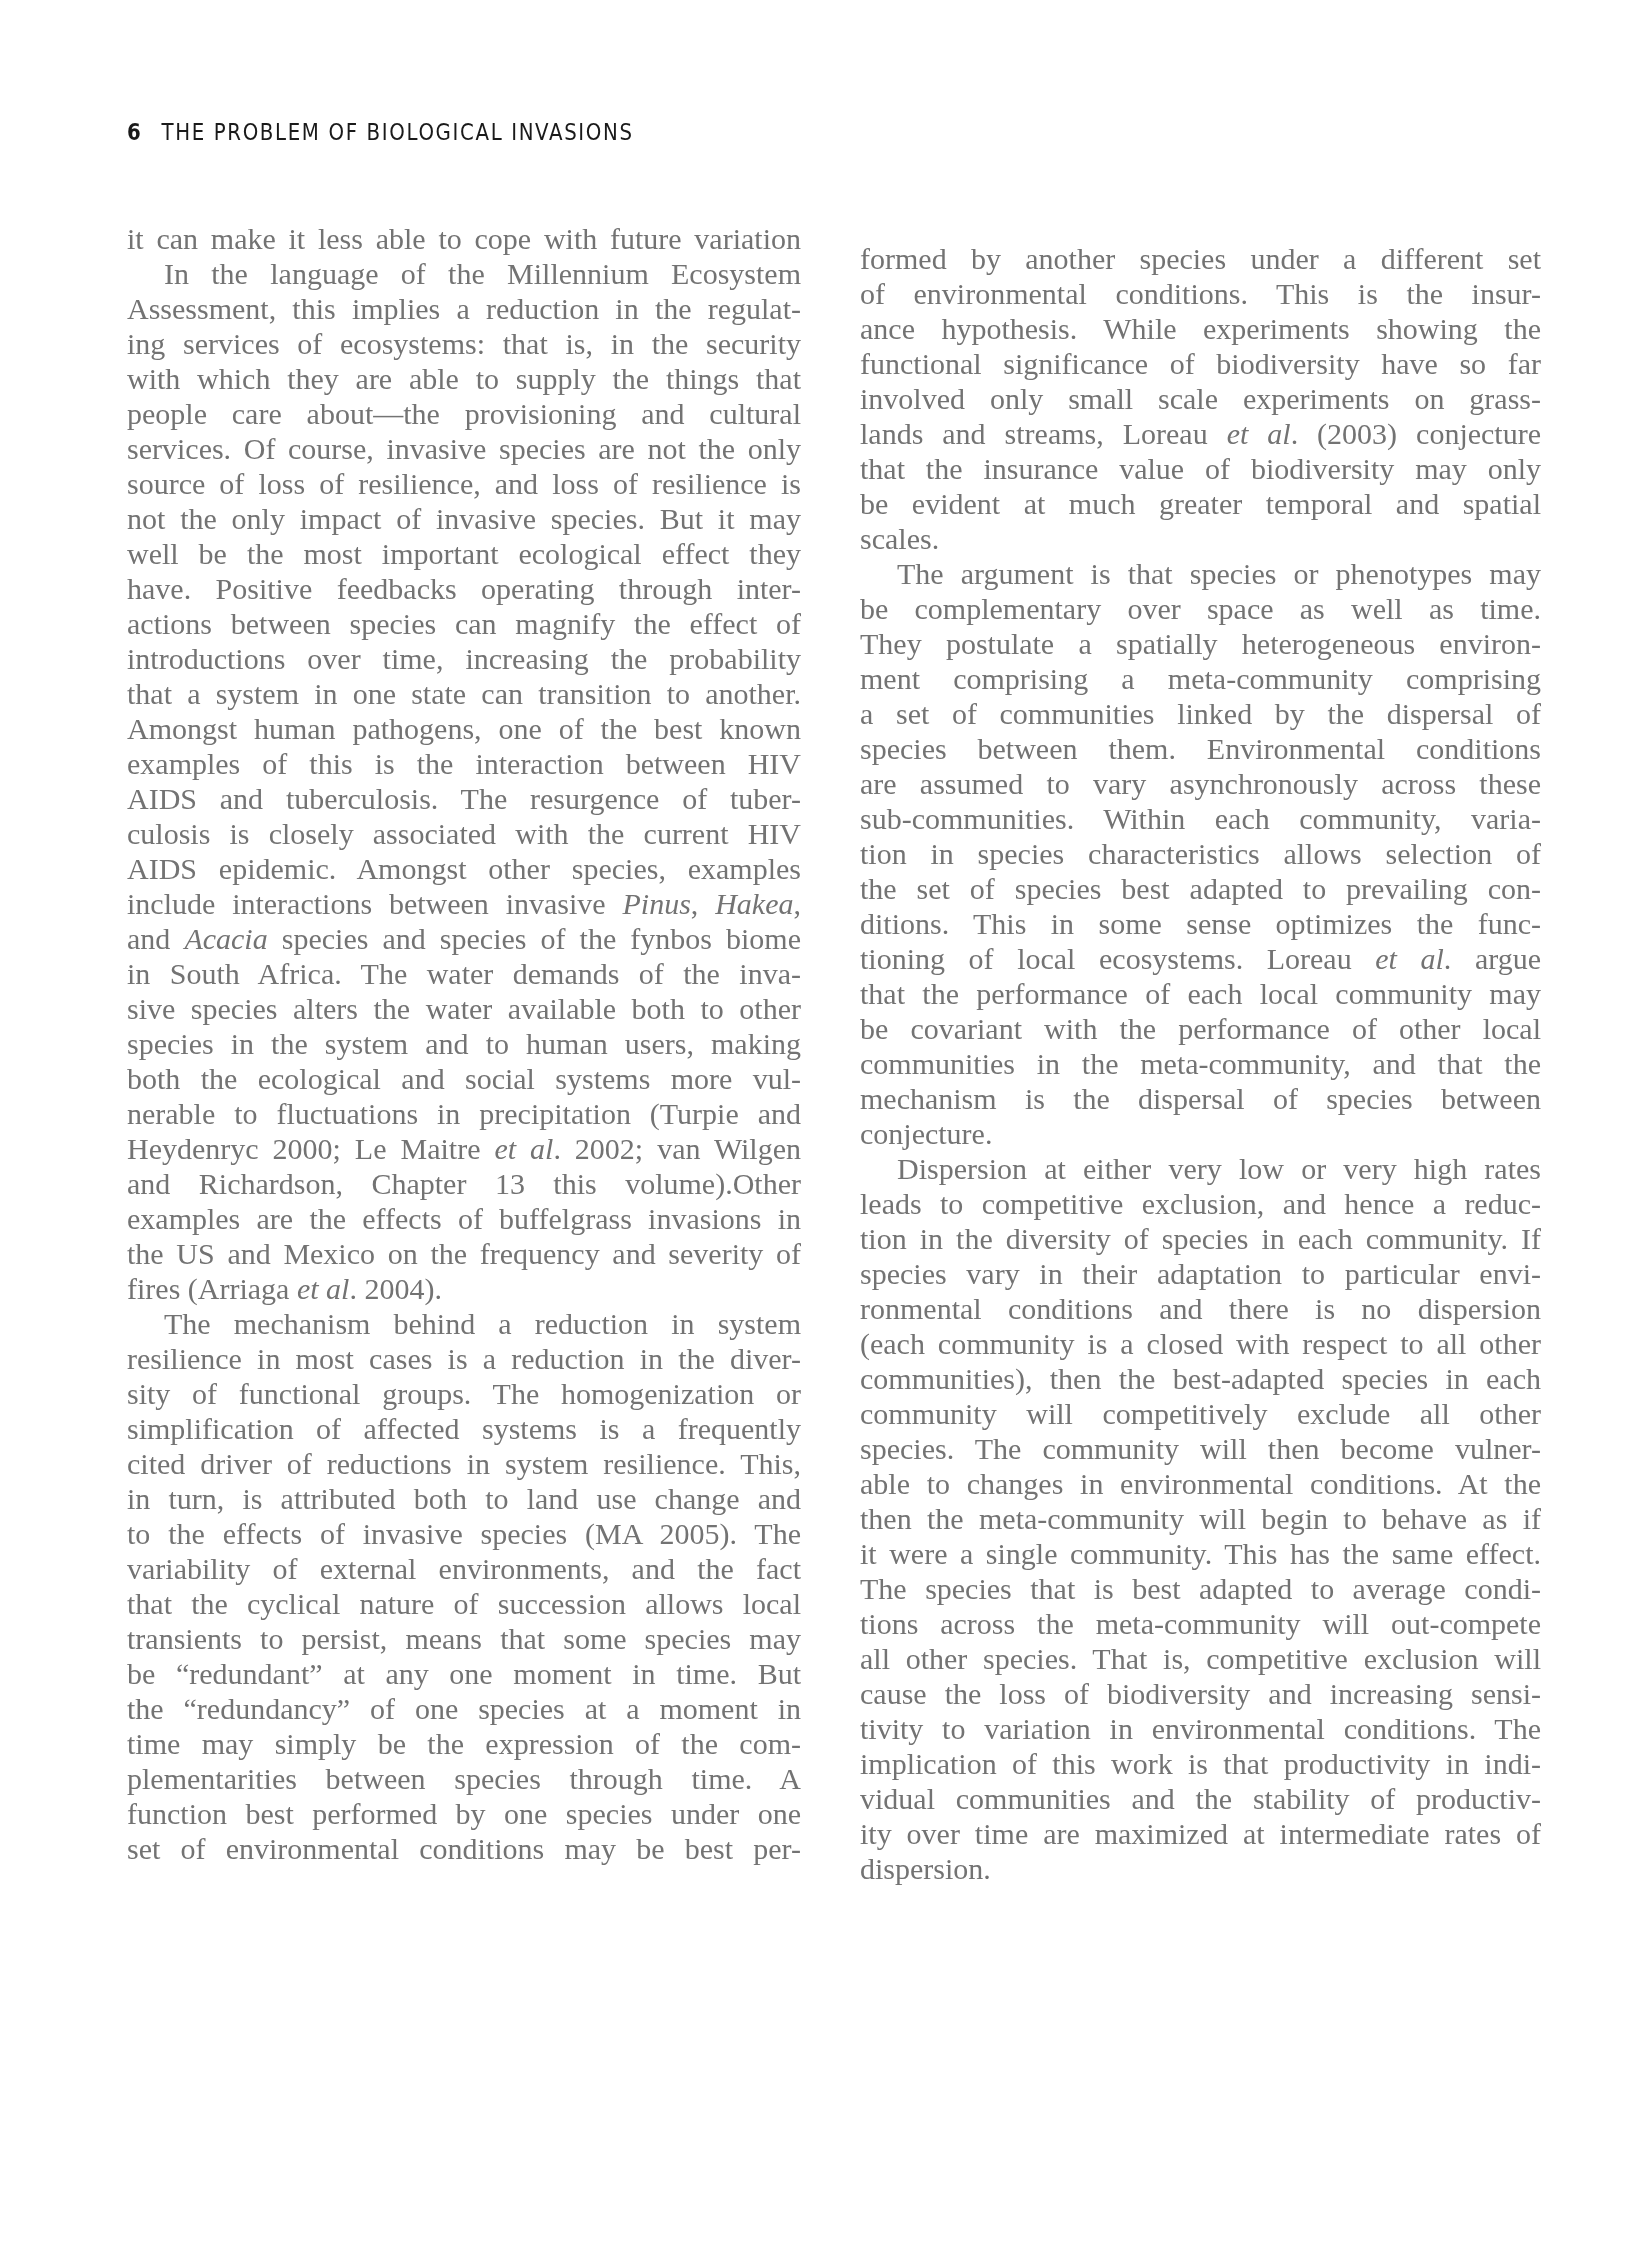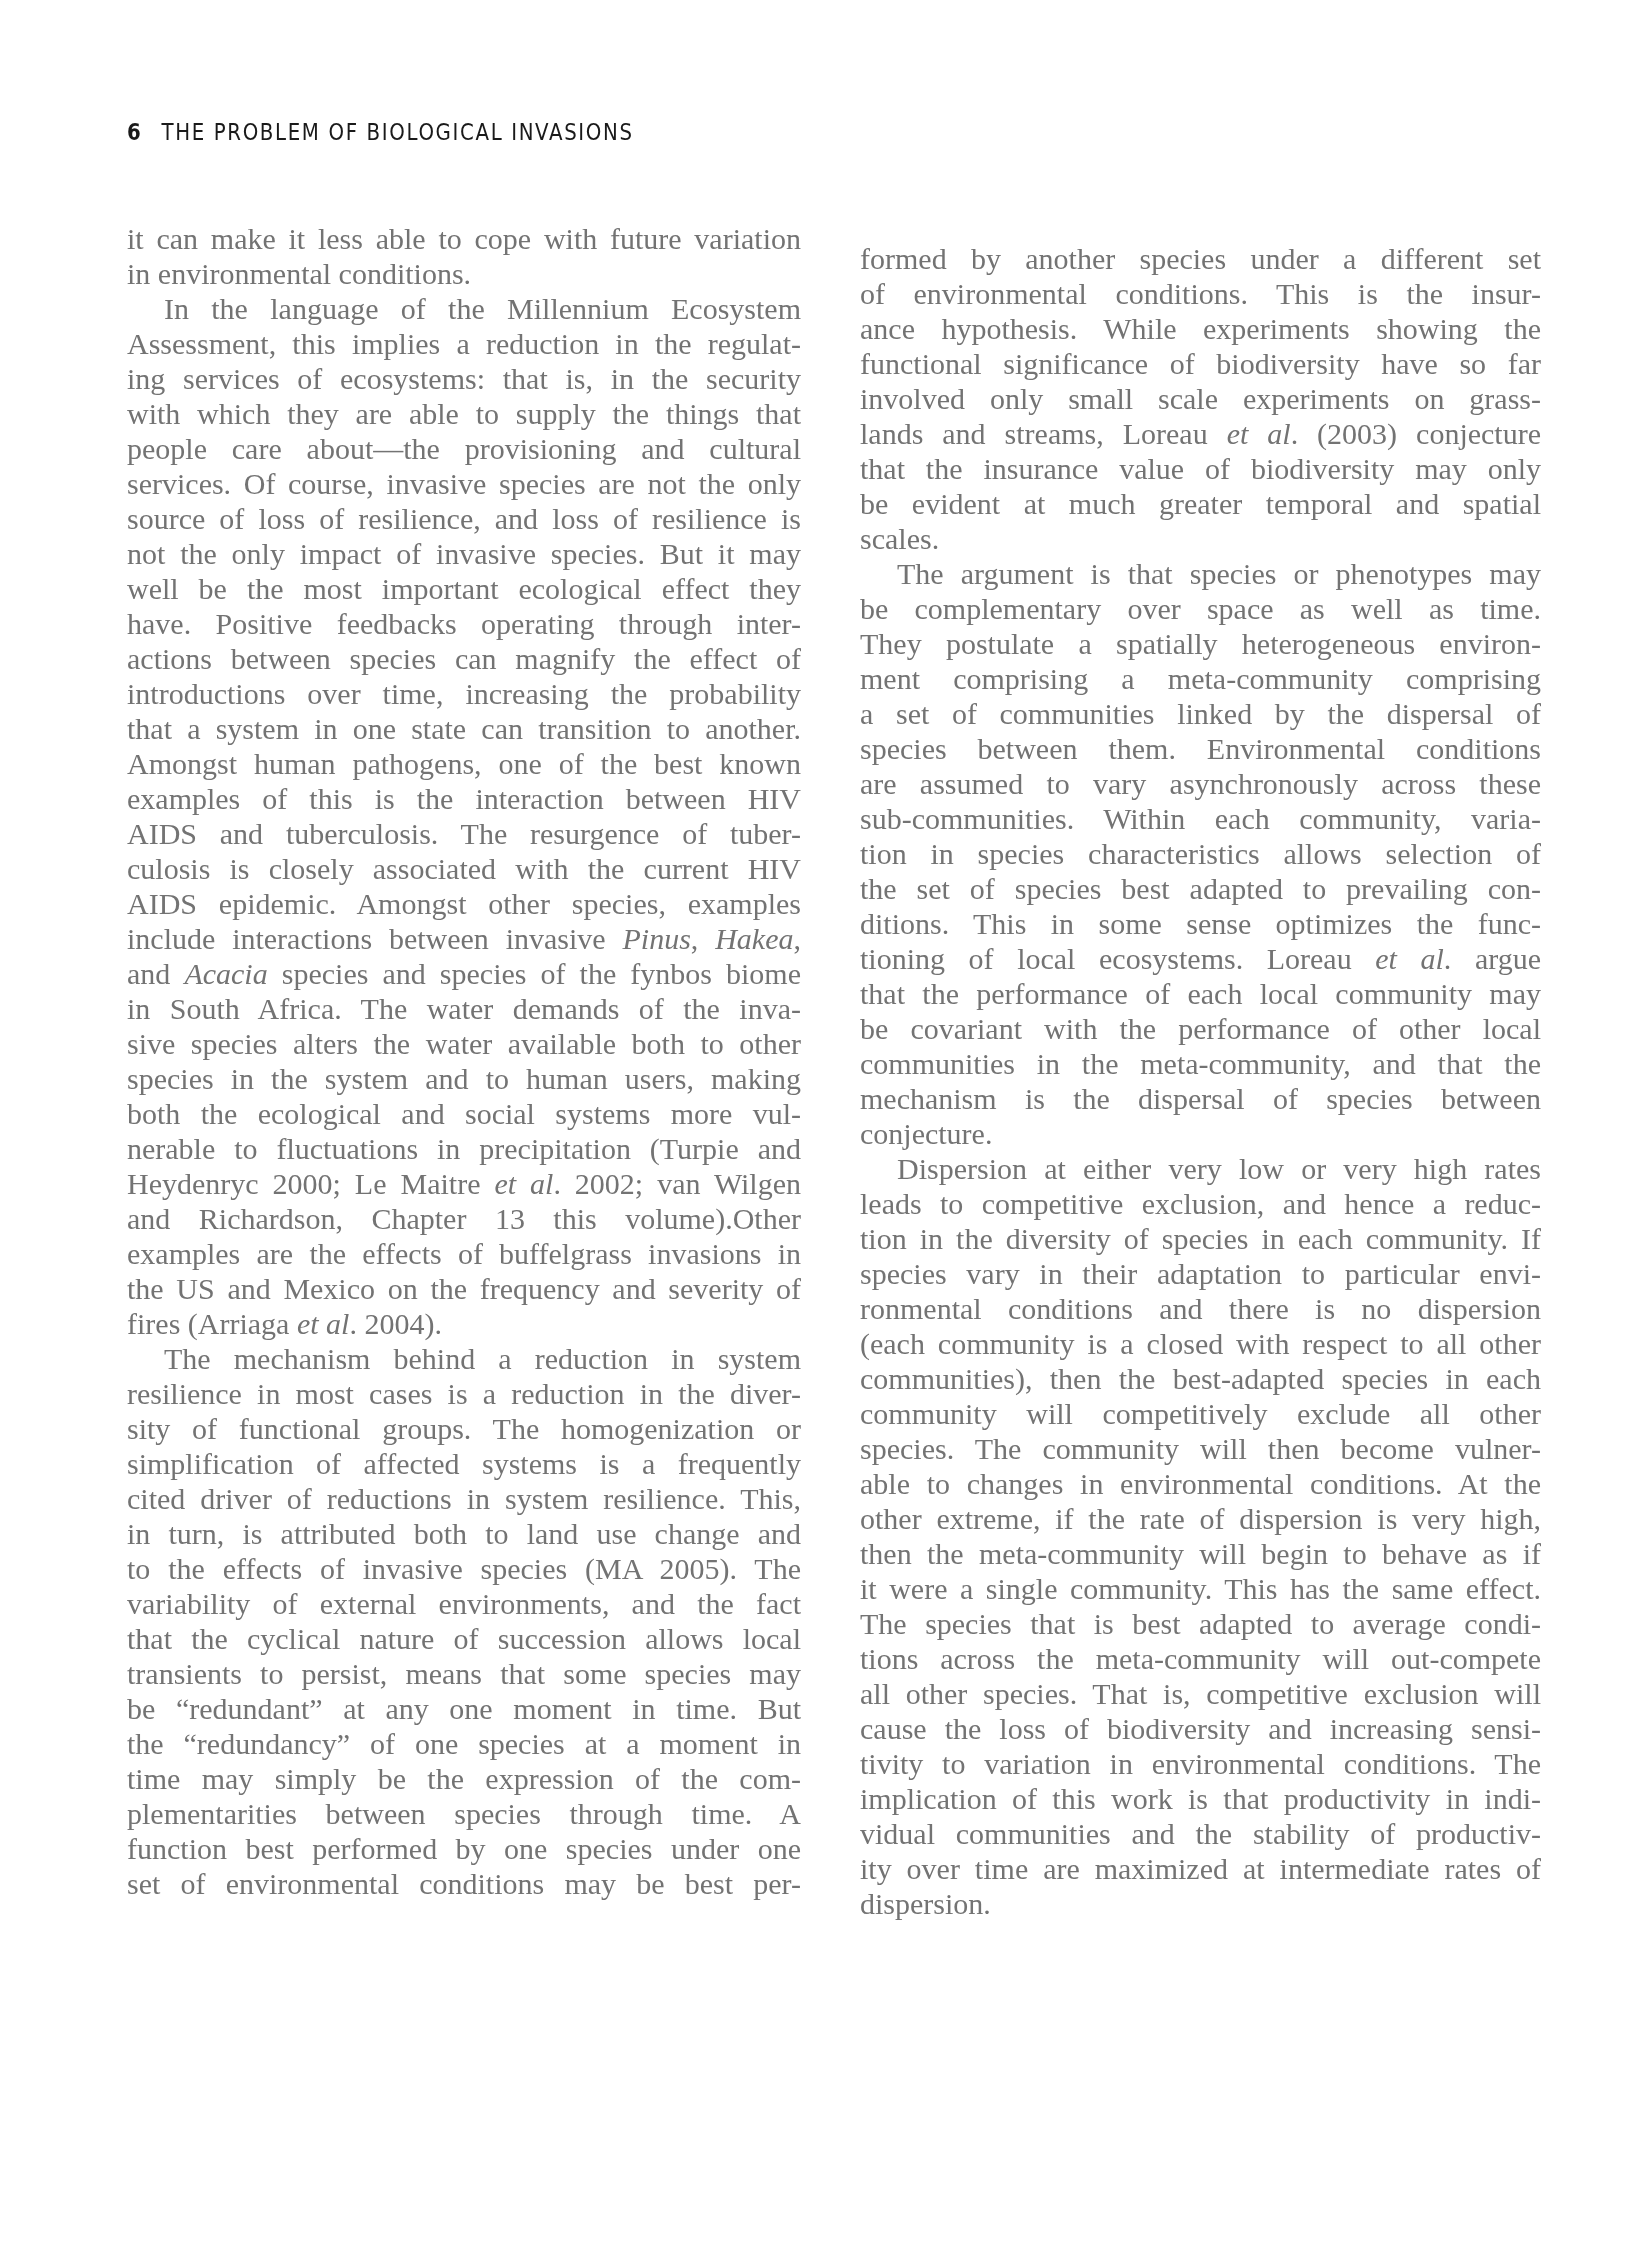--- a/index.html
+++ b/index.html
@@ -16,21 +16,20 @@
 </style>
 </head>
 <body>
 
 <div class="running-head">
   <span class="pg">6</span><span>THE PROBLEM OF BIOLOGICAL INVASIONS</span>
 </div>
 
 <div class="col left" id="col-left">
     <span class="ln">it can make it less able to cope with future variation</span>
-    <span class="ln end">in environmental conditions.</span>
     <span class="ln ind">In the language of the Millennium Ecosystem</span>
     <span class="ln">Assessment, this implies a reduction in the regulat-</span>
     <span class="ln">ing services of ecosystems: that is, in the security</span>
     <span class="ln">with which they are able to supply the things that</span>
     <span class="ln">people care about—the provisioning and cultural</span>
     <span class="ln">services. Of course, invasive species are not the only</span>
     <span class="ln">source of loss of resilience, and loss of resilience is</span>
     <span class="ln">not the only impact of invasive species. But it may</span>
     <span class="ln">well be the most important ecological effect they</span>
     <span class="ln">have. Positive feedbacks operating through inter-</span>
@@ -101,21 +100,20 @@
     <span class="ln ind">Dispersion at either very low or very high rates</span>
     <span class="ln">leads to competitive exclusion, and hence a reduc-</span>
     <span class="ln">tion in the diversity of species in each community. If</span>
     <span class="ln">species vary in their adaptation to particular envi-</span>
     <span class="ln">ronmental conditions and there is no dispersion</span>
     <span class="ln">(each community is a closed with respect to all other</span>
     <span class="ln">communities), then the best-adapted species in each</span>
     <span class="ln">community will competitively exclude all other</span>
     <span class="ln">species. The community will then become vulner-</span>
     <span class="ln">able to changes in environmental conditions. At the</span>
-    <span class="ln">other extreme, if the rate of dispersion is very high,</span>
     <span class="ln">then the meta-community will begin to behave as if</span>
     <span class="ln">it were a single community. This has the same effect.</span>
     <span class="ln">The species that is best adapted to average condi-</span>
     <span class="ln">tions across the meta-community will out-compete</span>
     <span class="ln">all other species. That is, competitive exclusion will</span>
     <span class="ln">cause the loss of biodiversity and increasing sensi-</span>
     <span class="ln">tivity to variation in environmental conditions. The</span>
     <span class="ln">implication of this work is that productivity in indi-</span>
     <span class="ln">vidual communities and the stability of productiv-</span>
     <span class="ln">ity over time are maximized at intermediate rates of</span>

